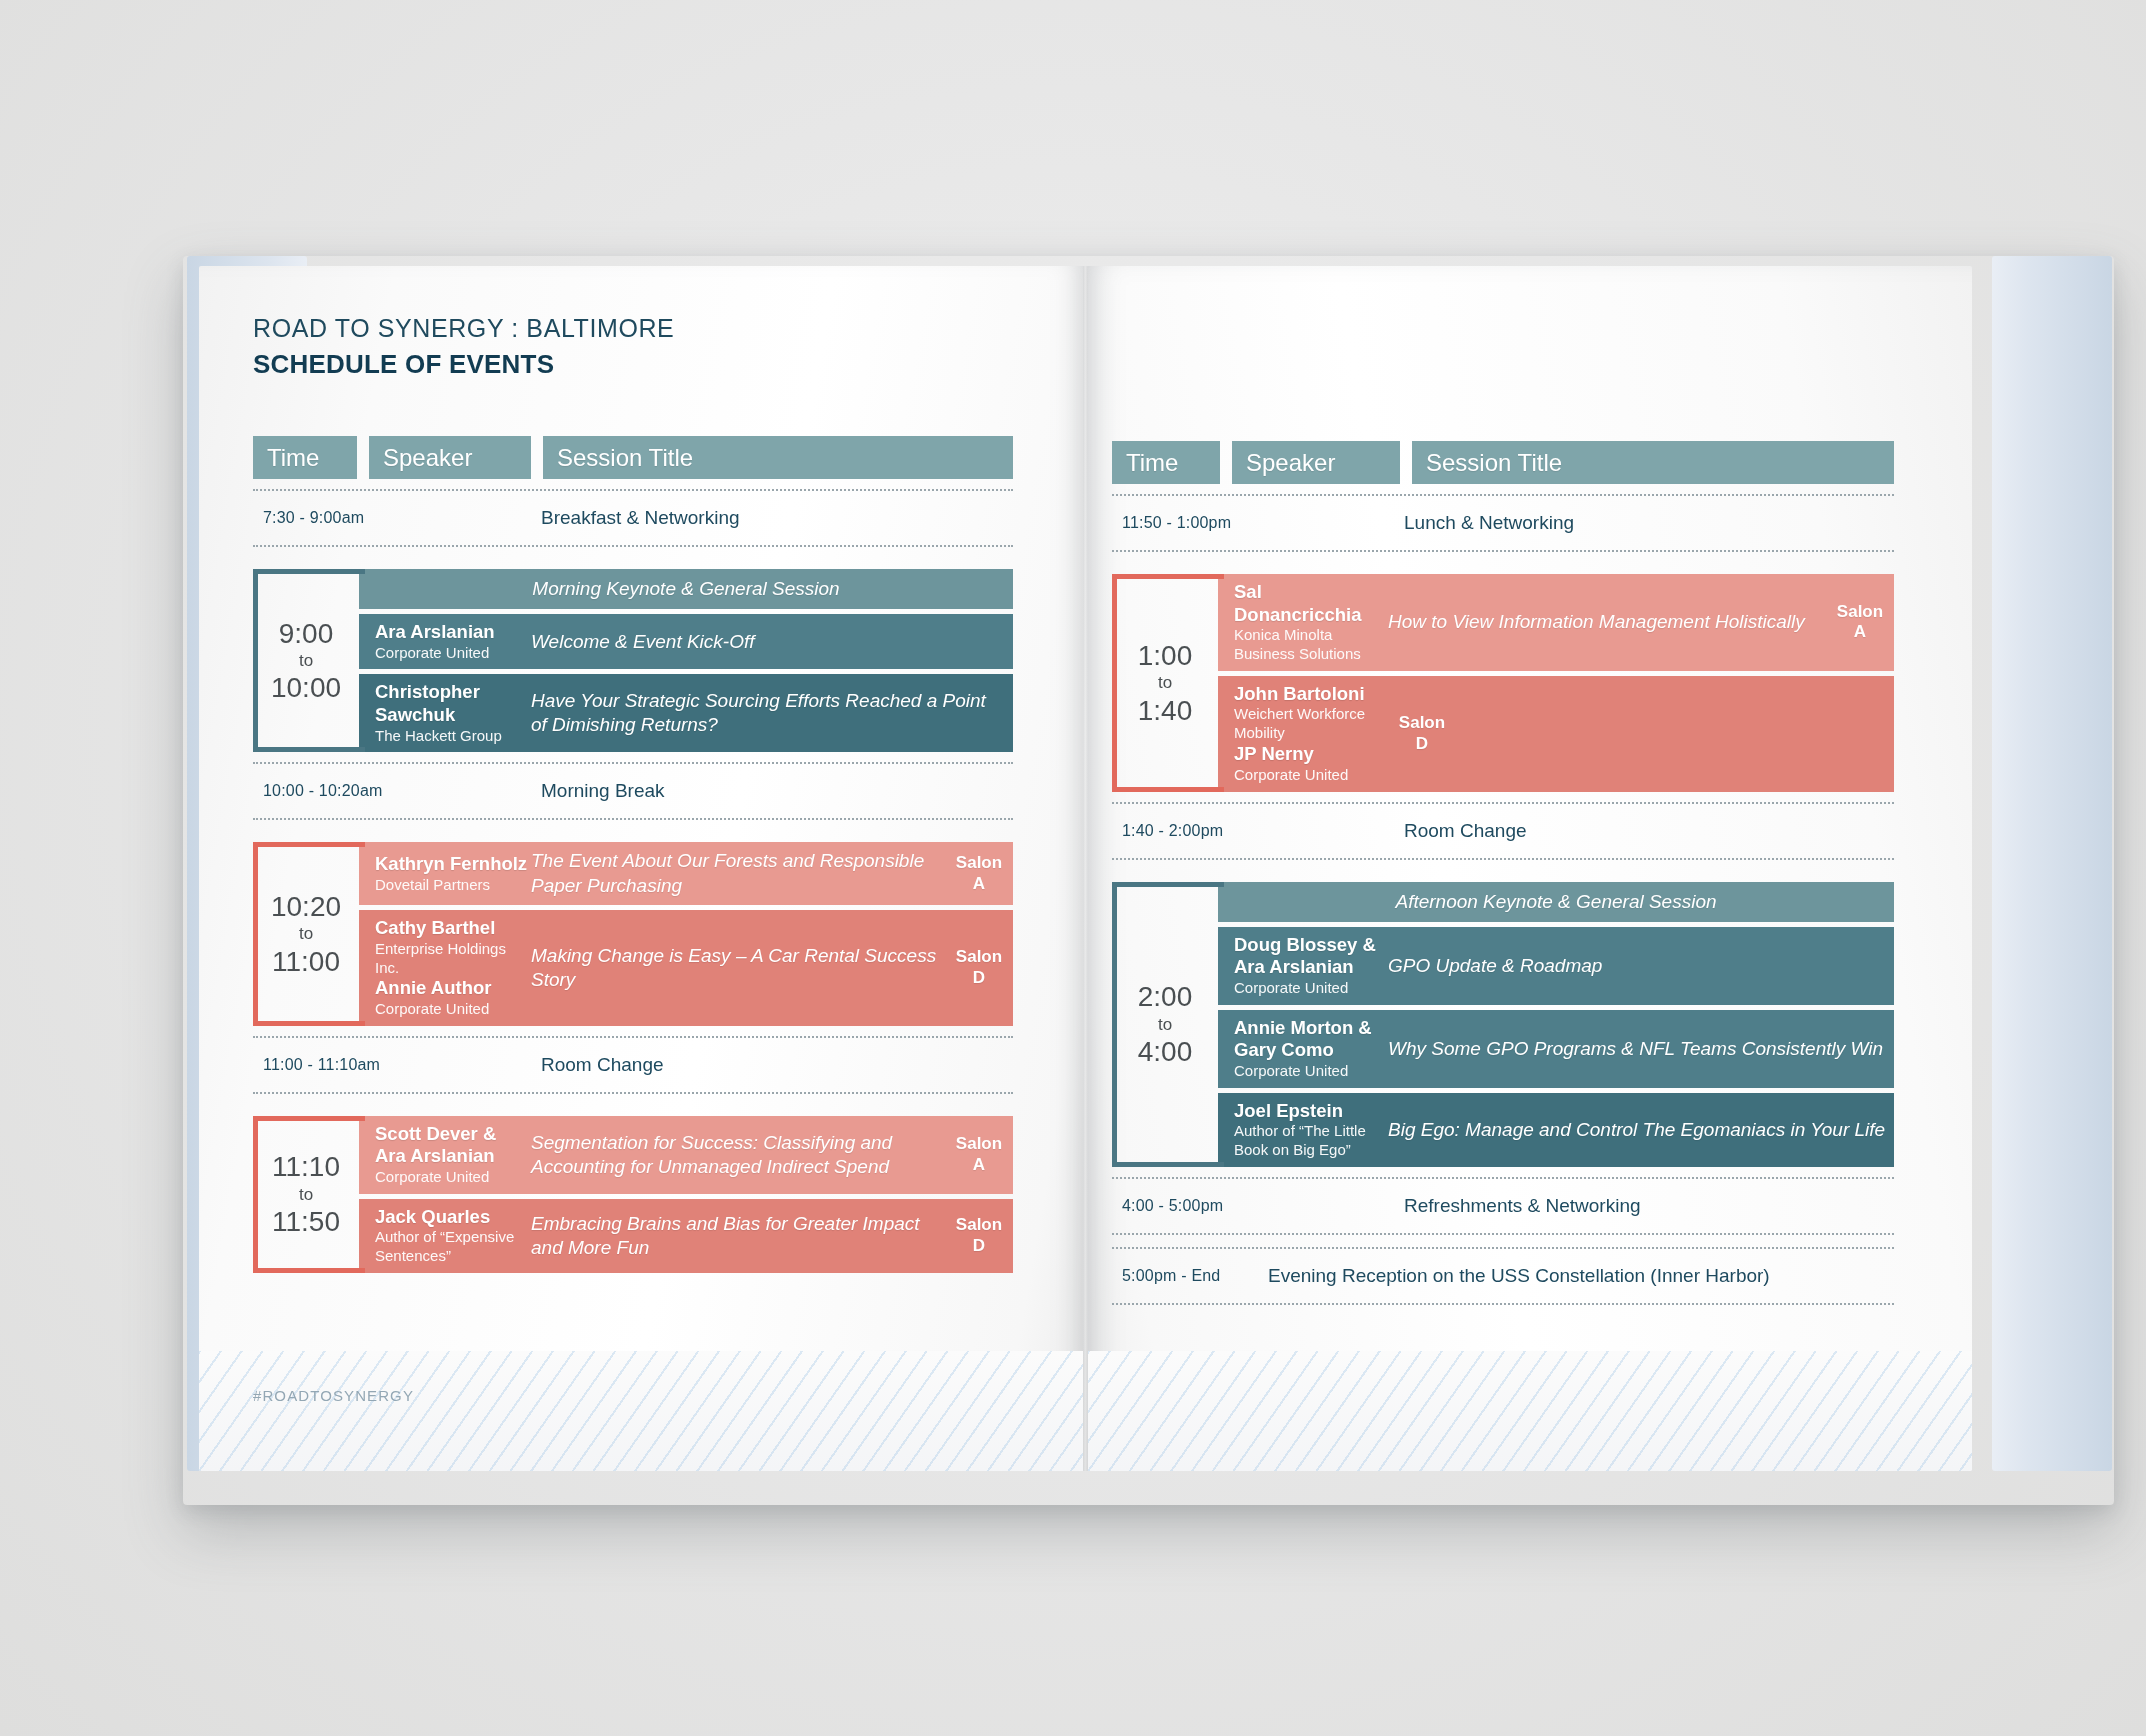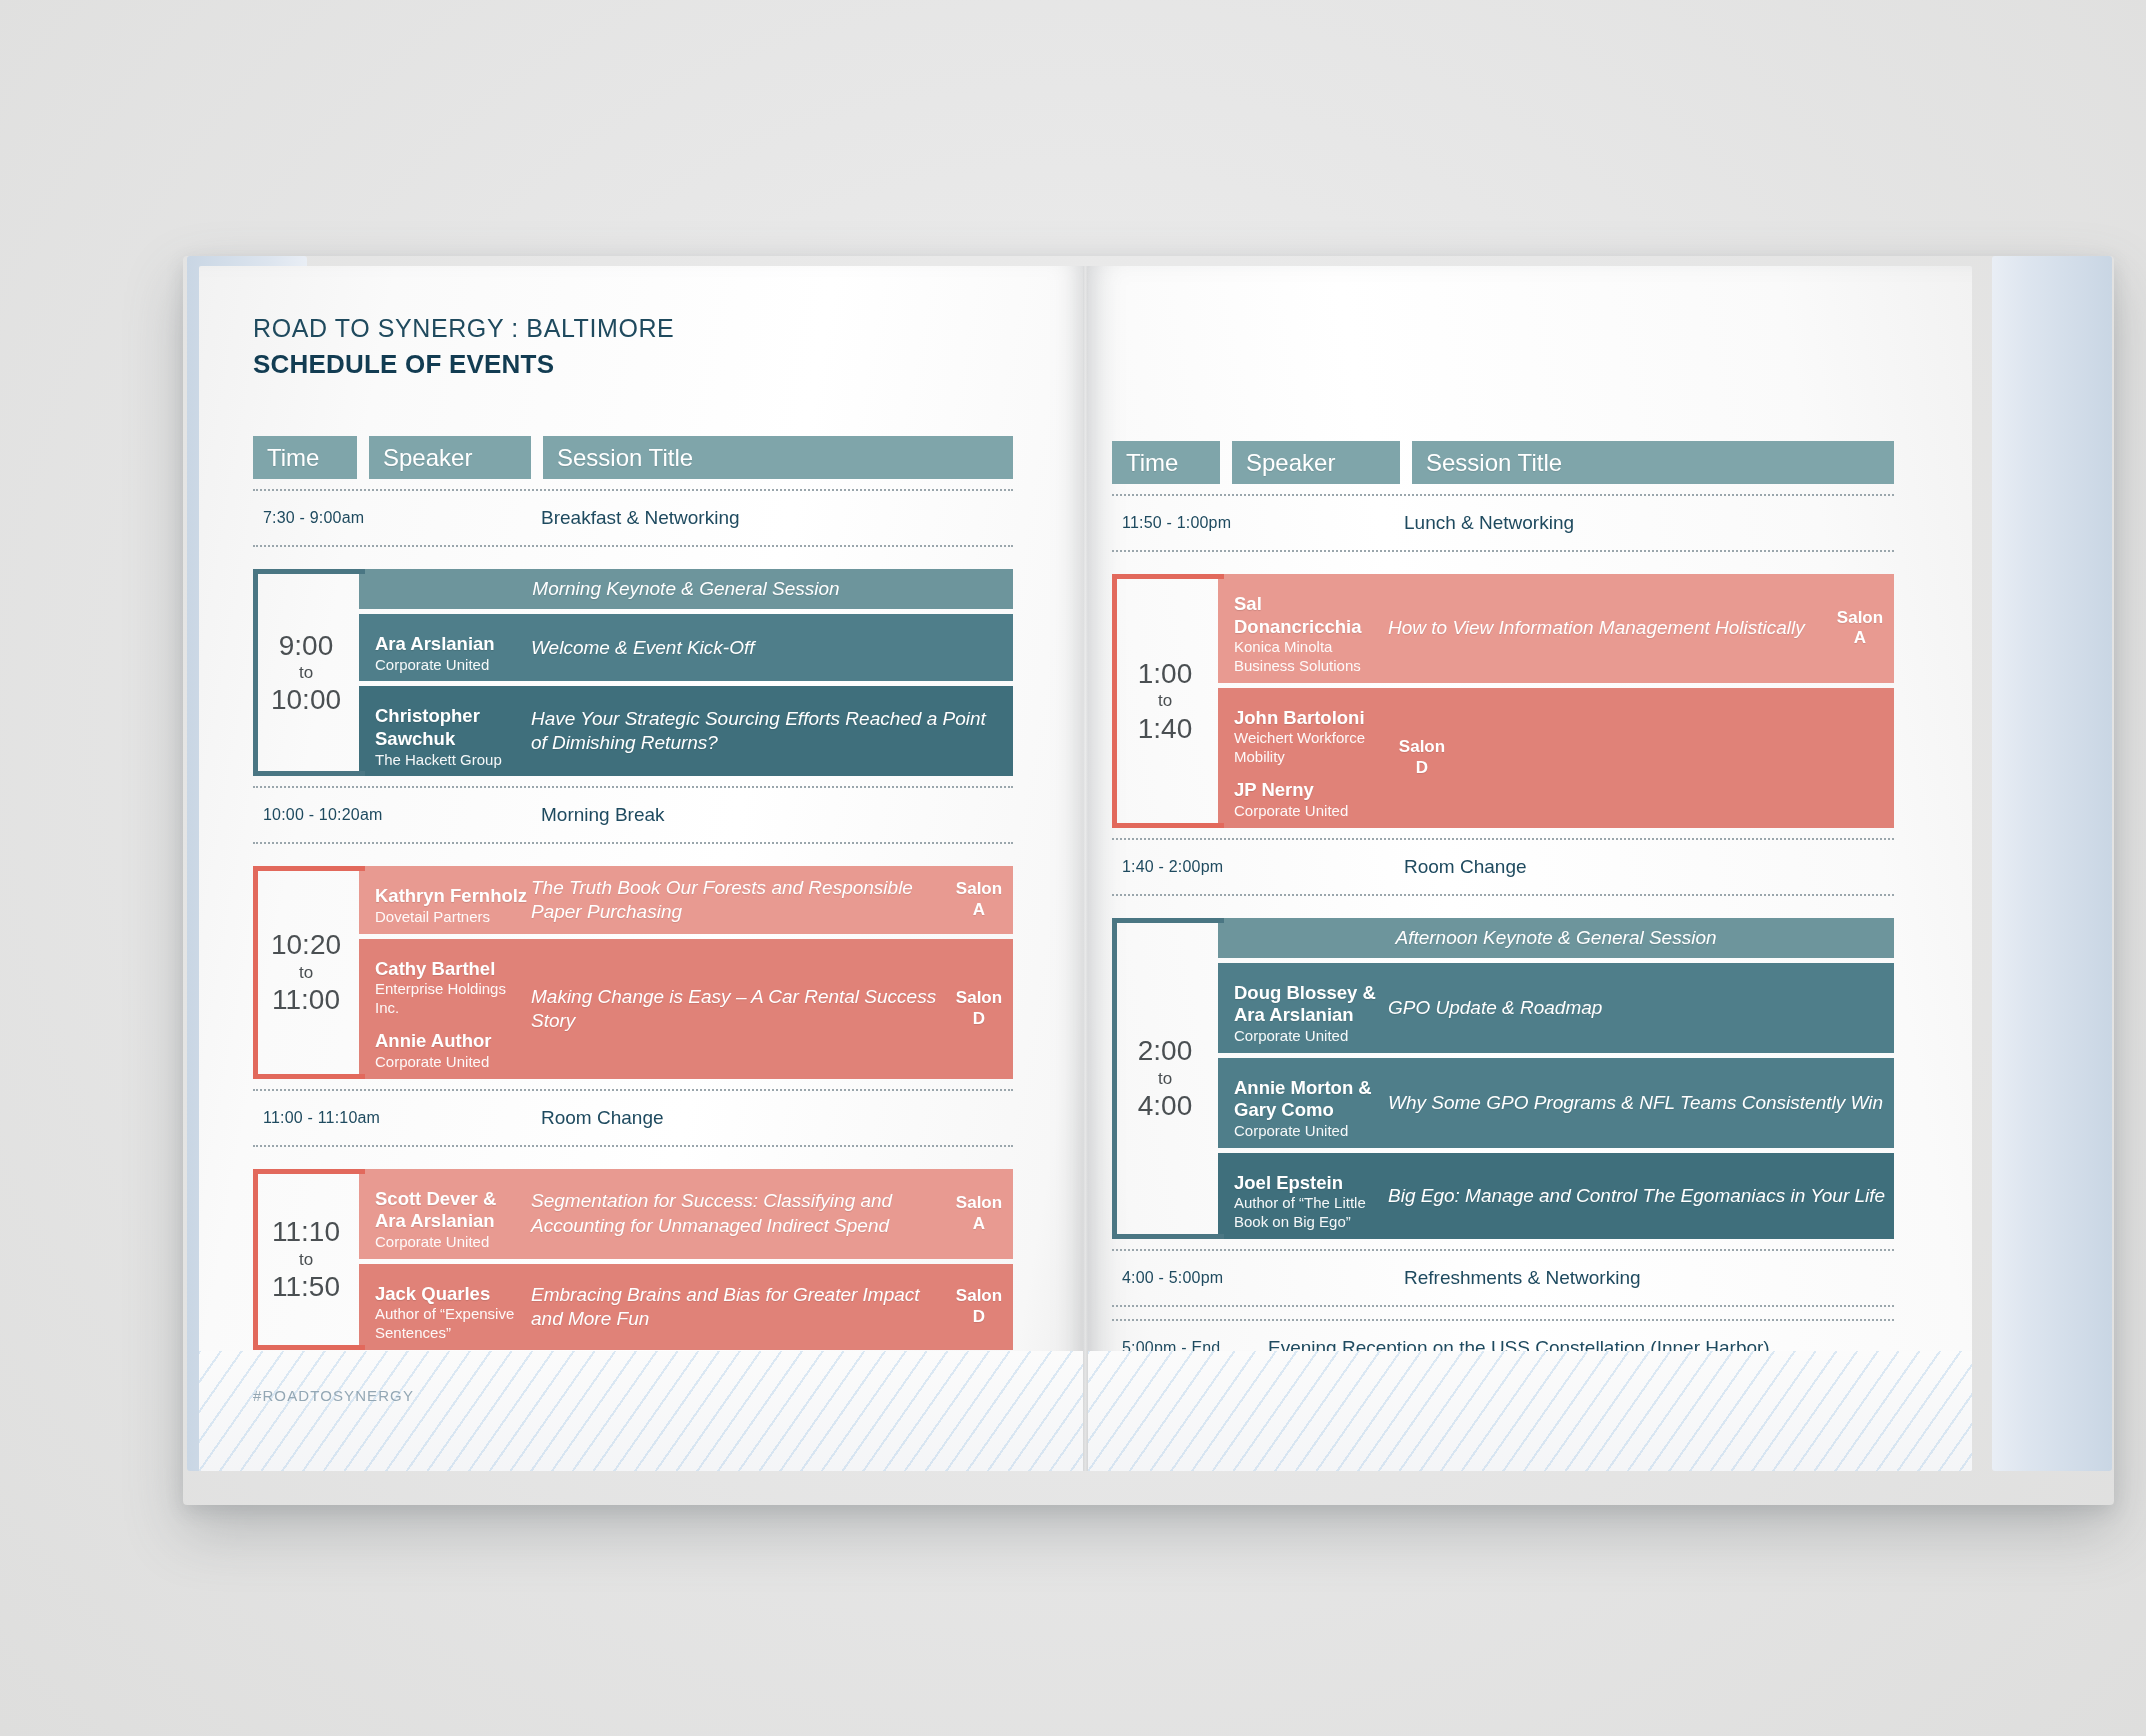--- a/index.html
+++ b/index.html
@@ -89,21 +89,21 @@
   .tbarbottom{position:absolute;left:0;right:-6px;bottom:0;height:5px;}
 
   .rows{flex:1;display:flex;flex-direction:column;gap:5px;}
   .row{display:flex;align-items:center;color:#ffffff;min-height:47px;padding:7px 0;box-sizing:border-box;}
   .row .spk{width:172px;flex:0 0 172px;padding-left:16px;box-sizing:border-box;}
   .tr .row .spk{width:170px;flex:0 0 170px;}
   .row .ses{flex:1;padding-right:8px;font-style:italic;font-size:19px;line-height:1.28;
      text-shadow:0 1px 1px rgba(0,0,0,.10);}
   .row .salon{width:68px;flex:0 0 68px;text-align:center;font-weight:700;font-size:17px;line-height:1.22;
      text-shadow:0 1px 1px rgba(0,0,0,.10);}
-  .nm{font-weight:700;font-size:18.5px;line-height:1.22;text-shadow:0 1px 1px rgba(0,0,0,.12);margin-top:12px;}
+  .nm{font-weight:700;font-size:18.5px;line-height:1.22;text-shadow:0 1px 1px rgba(0,0,0,.12);}
   .org{font-weight:400;font-size:15px;line-height:1.26;opacity:.95;}
 
   .row.banner{justify-content:center;min-height:40px;padding:6px 0;}
   .row.banner .ses{flex:0 0 auto;padding:0;text-align:center;}
 
   
   .teal .timecol::before,.teal .timecol::after,.teal .tbarbottom{background:#4a7683;}
   .coral .timecol::before,.coral .timecol::after,.coral .tbarbottom{background:#e2695c;}
   .t-a{background:#6d959c;}
   .t-b{background:#4f7e8a;}
@@ -184,21 +184,21 @@
               <span class="t2">to</span>
               <span class="t3">11:00</span>
               <span class="tbarbottom"></span>
             </div>
             <div class="rows">
               <div class="row c-a">
                 <div class="spk">
                   <div class="nm">Kathryn Fernholz</div>
                   <div class="org">Dovetail Partners</div>
                 </div>
-                <div class="ses">The Truth Book Our Forests and Responsible Paper Purchasing</div>
+                <div class="ses">The Event About Our Forests and Responsible Paper Purchasing</div>
                 <div class="salon">
                   <div>Salon</div>
                   <div>A</div>
                 </div>
               </div>
               <div class="row c-b">
                 <div class="spk">
                   <div class="nm">Cathy Barthel</div>
                   <div class="org">Enterprise Holdings Inc.</div>
                   <div class="nm">Annie Author</div>

